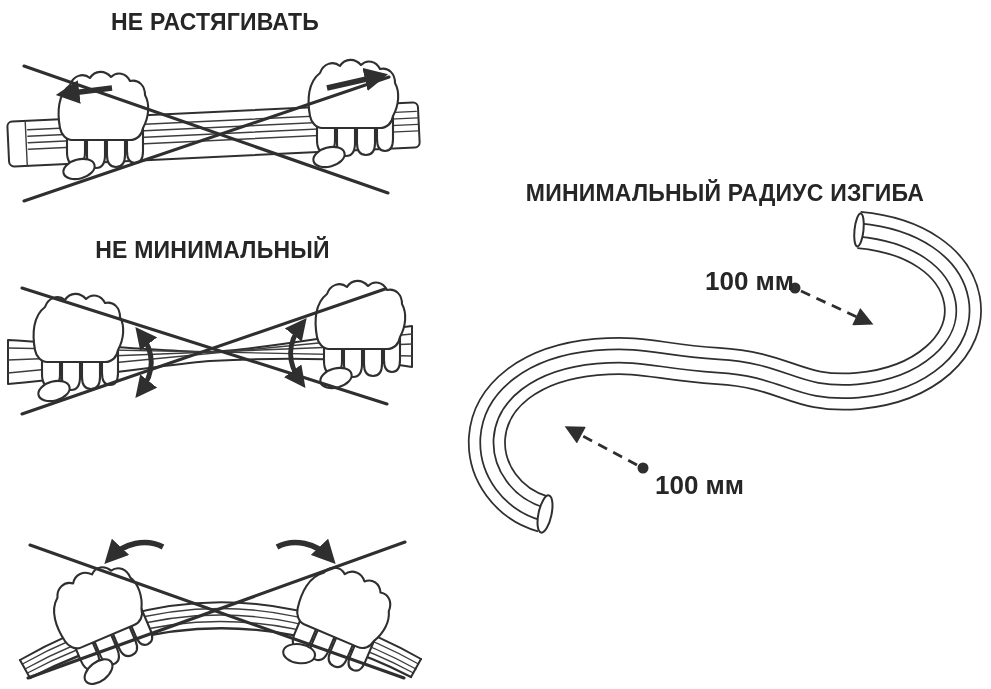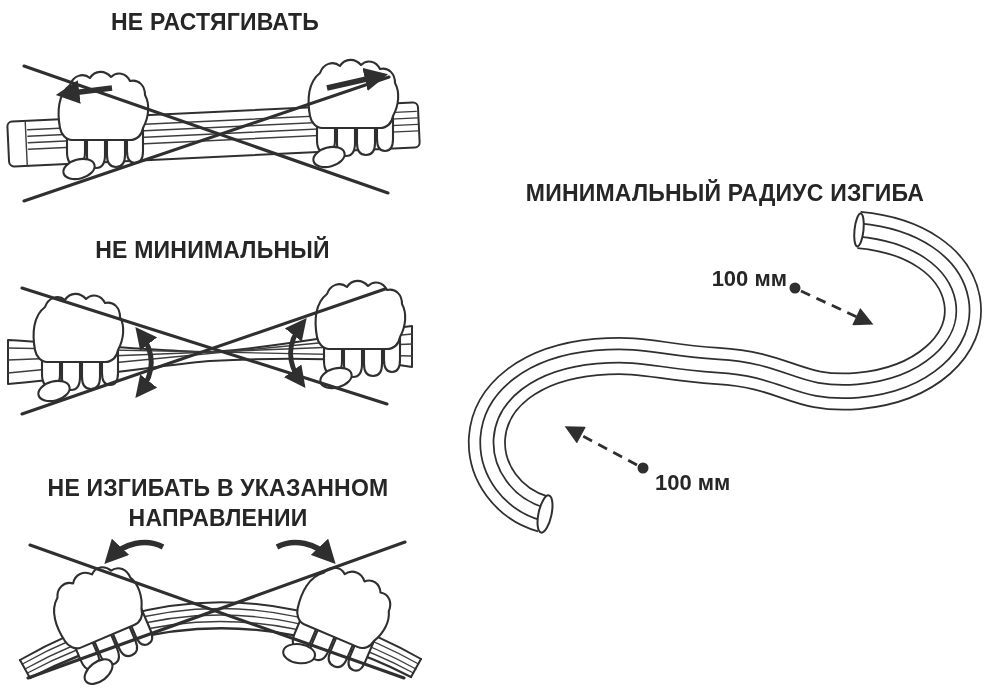--- a/index.html
+++ b/index.html
@@ -12,21 +12,21 @@
     position:relative;width:991px;height:689px;overflow:hidden;
     background:var(--background);
     font-family:"Liberation Sans","DejaVu Sans",sans-serif;
   }
   .canvas svg{position:absolute;left:0;top:0;}
   .ttl{
     position:absolute;font-weight:bold;font-size:23px;line-height:1.3;
     color:var(--text-color);text-align:center;letter-spacing:.2px;
   }
   .lbl{
-    position:absolute;font-weight:bold;font-size:22px;color:var(--text-color);
+    position:absolute;font-weight:bold;font-size:26px;color:var(--text-color);
     white-space:nowrap;
   }
   .lbl.right{text-align:right;}
   
   .s2{stroke:var(--ink);stroke-width:2;fill:none;stroke-linecap:round;}
   .s22{stroke:var(--ink);stroke-width:2.3;fill:none;stroke-linecap:round;}
   .s14{stroke:#3d3d3d;stroke-width:1.4;fill:none;stroke-linecap:round;}
   .s3{stroke:var(--ink);stroke-width:3.1;fill:none;stroke-linecap:round;}
   .arr{stroke:var(--ink);stroke-width:5.5;fill:none;stroke-linecap:butt;}
   .arr2{stroke:var(--ink);stroke-width:5;fill:none;stroke-linecap:butt;}
@@ -138,21 +138,20 @@
         <circle class="dot" cx="643" cy="468" r="5.5"></circle>
         <path class="dash" d="M637,465 L568,428" marker-end="url(#mD)"></path>
       </g>
     </g>
   </svg>
 
   <div class="ttl" style="left:60px;top:8px;width:310px;">НЕ РАСТЯГИВАТЬ</div>
 
   <div class="ttl" style="left:60px;top:236px;width:305px;">НЕ МИНИМАЛЬНЫЙ</div>
 
-  <div class="ttl" style="left:42px;top:474px;width:352px;">НЕ ИЗГИБАТЬ В УКАЗАННОМ НАПРАВЛЕНИИ</div>
 
   <div class="ttl" style="left:519px;top:136px;width:412px;margin-top:43px;">МИНИМАЛЬНЫЙ РАДИУС ИЗГИБА</div>
 
   <div class="lbl right" style="left:705px;top:266px;width:82px;">100 мм</div>
 
   <div class="lbl" style="left:655px;top:470px;">100 мм</div>
 
 </div>
 
 </body></html>

